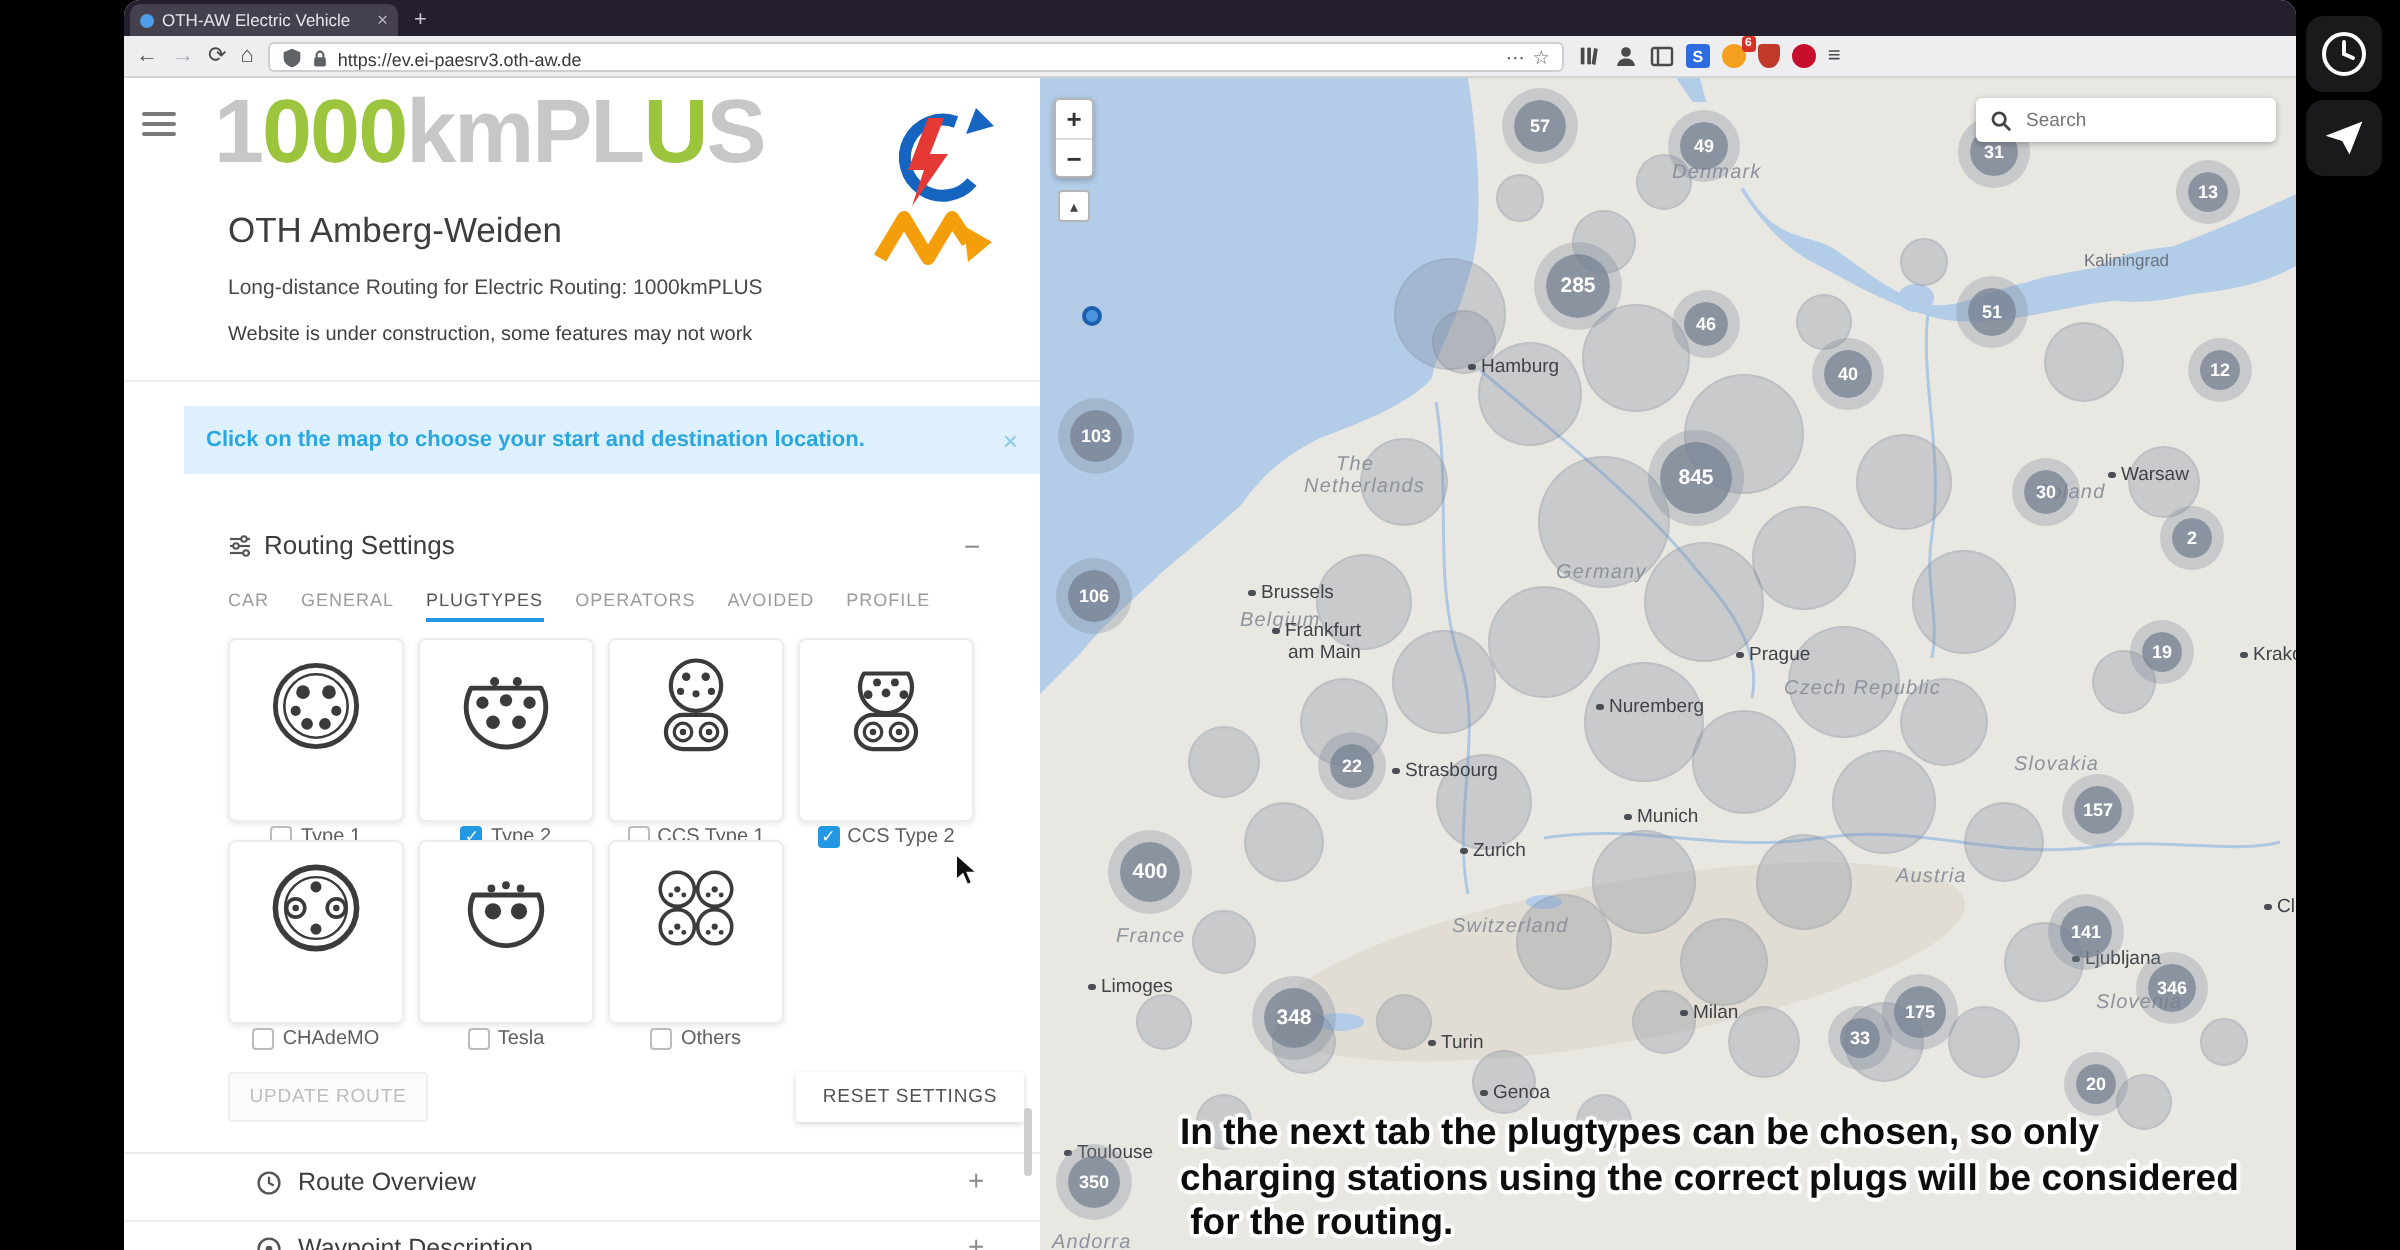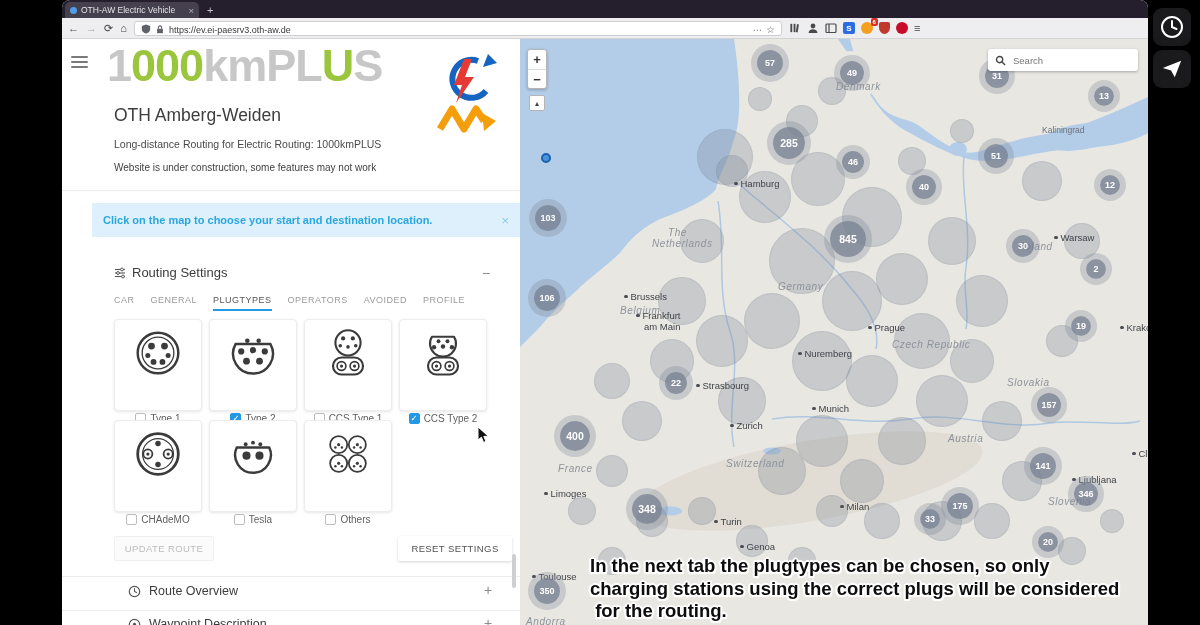--- a/index.html
+++ b/index.html
@@ -558,21 +558,21 @@
             <div class="ml-city" style="left: 600px; top: 283px;">Krakow</div>
             <div class="ml-city" style="left: 278px; top: 309px;">Nuremberg</div>
             <div class="ml-city" style="left: 176px; top: 341px;">Strasbourg</div>
             <div class="ml-country" style="left: 487px; top: 338px;">Slovakia</div>
             <div class="ml-city" style="left: 292px; top: 364px;">Munich</div>
             <div class="ml-city" style="left: 210px; top: 381px;">Zurich</div>
             <div class="ml-country" style="left: 428px; top: 394px;">Austria</div>
             <div class="ml-country" style="left: 206px; top: 419px;">Switzerland</div>
             <div class="ml-country" style="left: 38px; top: 424px;">France</div>
             <div class="ml-city" style="left: 612px; top: 409px;">Cluj-N</div>
-            <div class="ml-city" style="left: 516px; top: 435px; margin-left: 36px;">Ljubljana</div>
+            <div class="ml-city" style="left: 516px; top: 435px;">Ljubljana</div>
             <div class="ml-country" style="left: 528px; top: 457px;">Slovenia</div>
             <div class="ml-city" style="left: 24px; top: 449px;">Limoges</div>
             <div class="ml-city" style="left: 320px; top: 462px;">Milan</div>
             <div class="ml-city" style="left: 194px; top: 477px;">Turin</div>
             <div class="ml-city" style="left: 220px; top: 502px;">Genoa</div>
             <div class="ml-city" style="left: 12px; top: 532px;">Toulouse</div>
             <div class="ml-country" style="left: 6px; top: 577px;">Andorra</div>
           </div>
 
         <div class="station"></div>

